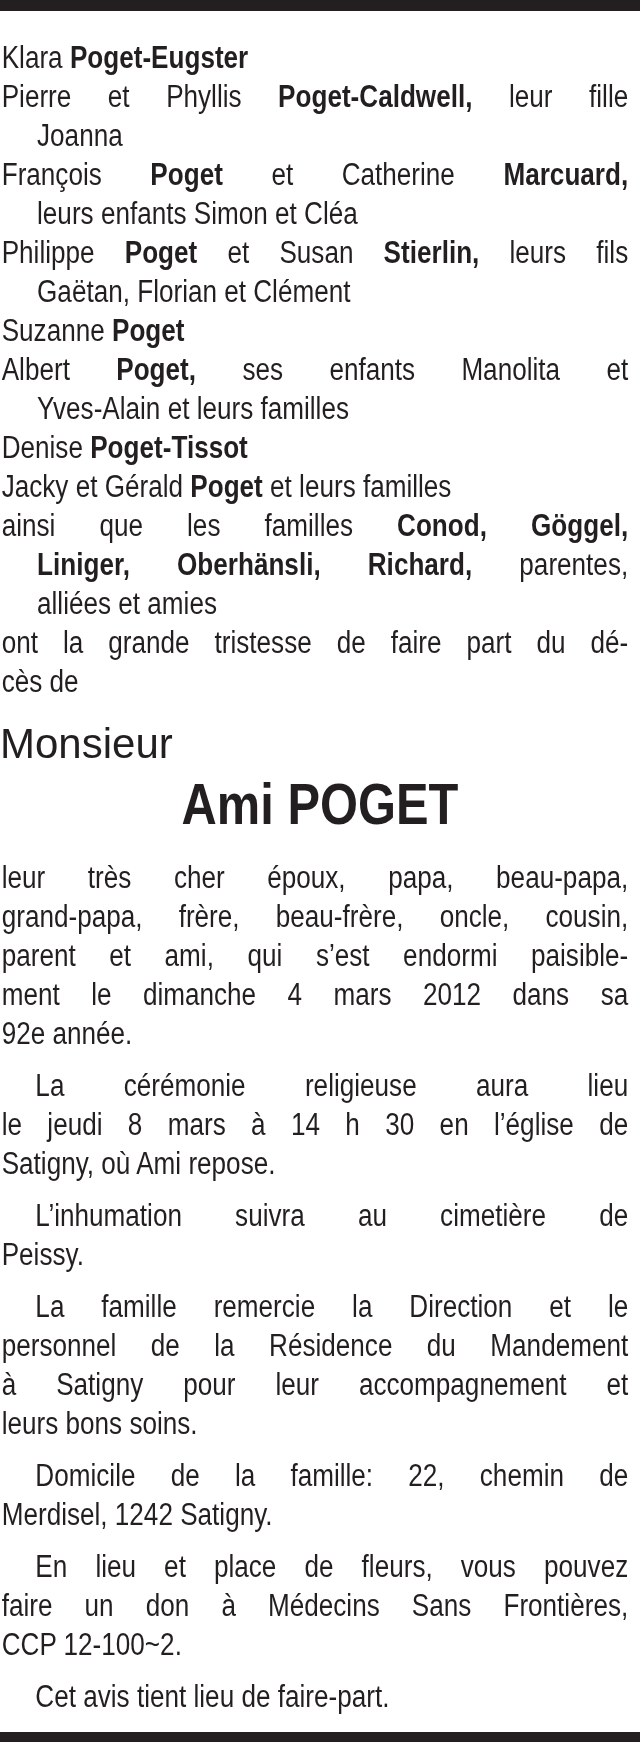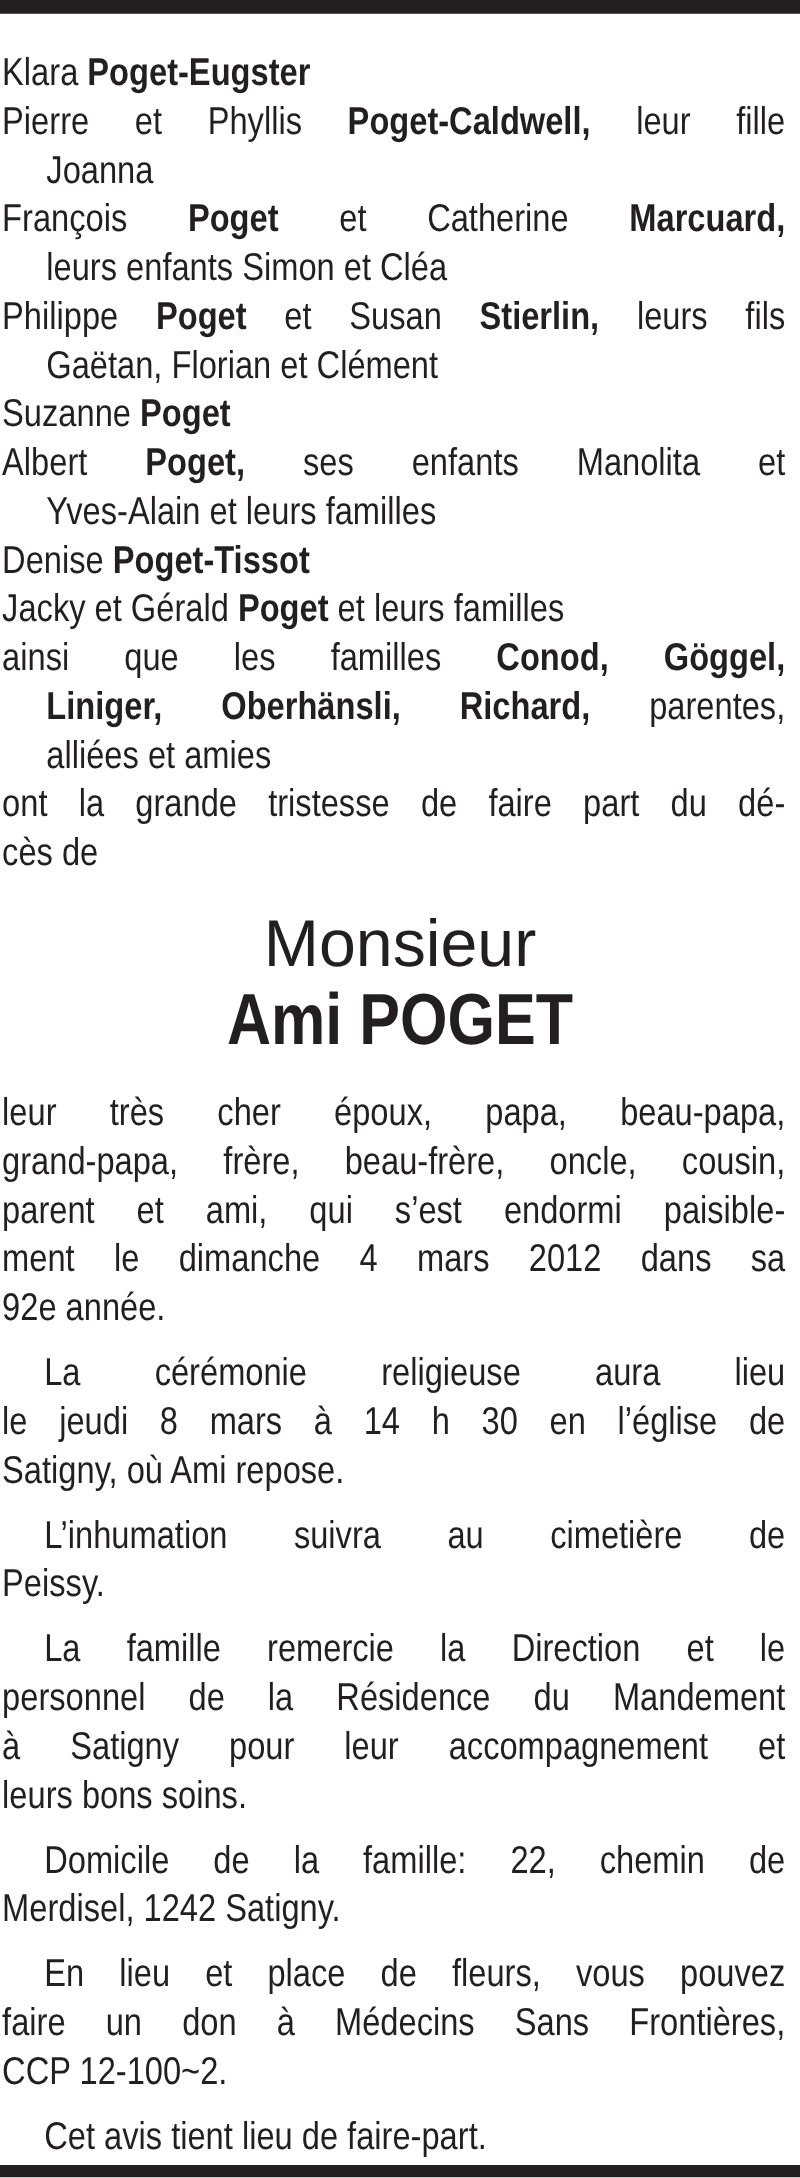--- a/index.html
+++ b/index.html
@@ -24,23 +24,22 @@
   .textcol { padding-left: 2px; padding-right: 14px; font-size: 31px; line-height: 39px; }
 
   .family-wrap { margin-top: 27px; }
   .line { text-align: left; }
   .line.cont { padding-left: 42px; }
   .line.ind { text-indent: 40px; }
   .jfy { text-align: justify; text-align-last: justify; text-justify: inter-word; }
   .bold { font-weight: bold; }
 
   .honorific {
-    margin-top: 32px;
-    font-size: 53px; line-height: 46px;
-    text-align: center;
+    margin-top: 20px;
+    font-size: 42px; line-height: 46px;
   }
   .deceased-name {
     margin-top: 6px;
     font-size: 58px; line-height: 62px;
     font-weight: bold;
     text-align: center;
   }
   .body-text { margin-top: 23px; }
   .para { margin-top: 13px; }
   .para:first-child { margin-top: 0; }

